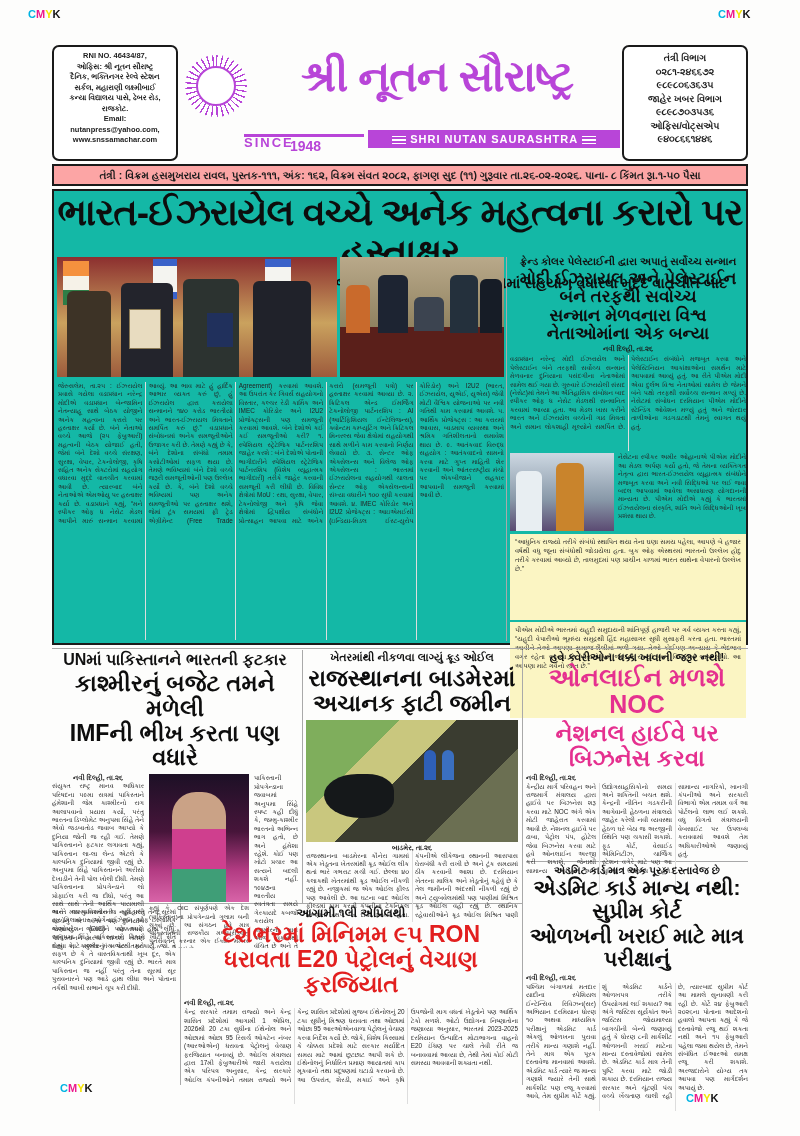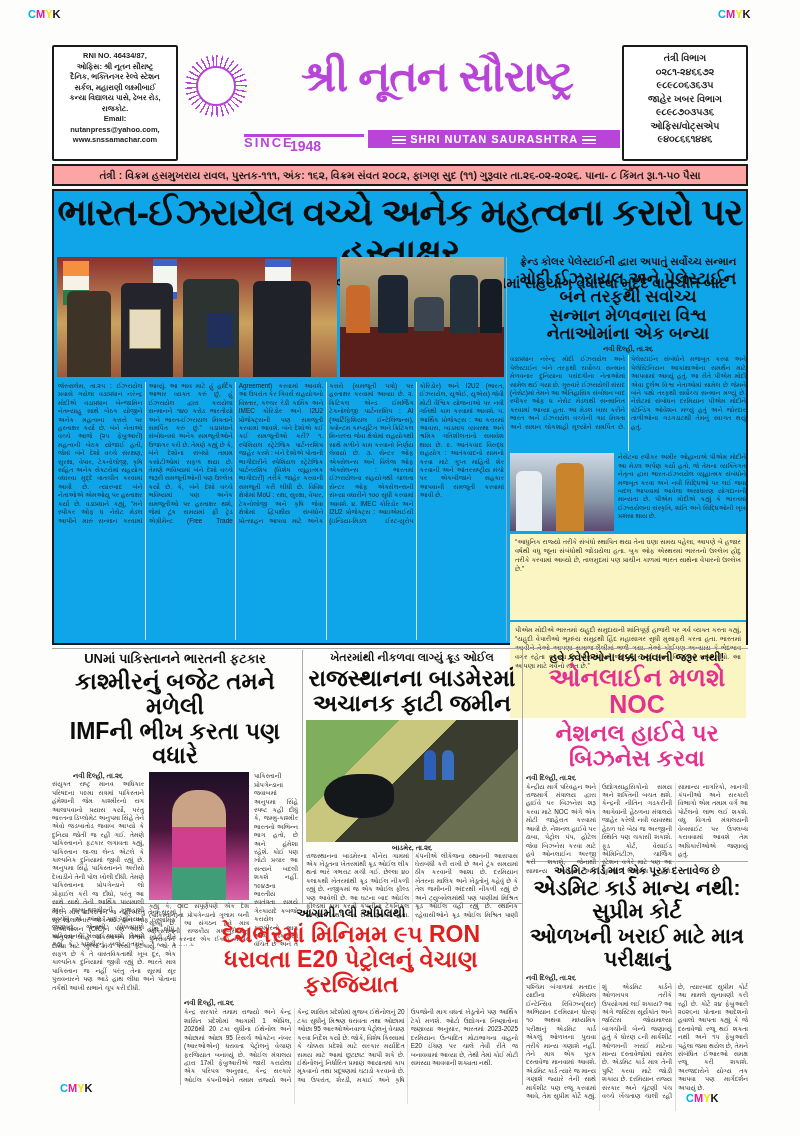--- a/index.html
+++ b/index.html
@@ -6,21 +6,21 @@
   body{
     width:800px;height:1136px;position:relative;overflow:hidden;
     background:#fdfdfc;color:#1c1c1c;
     font-family:"Liberation Sans","DejaVu Sans",sans-serif;
   }
   .abs{position:absolute;}
   
   .cmyk{font-size:11px;font-weight:bold;letter-spacing:0px;}
   .cmyk .c{color:#00b3e3;} .cmyk .m{color:#ec1a8d;} .cmyk .y{color:#f5e400;} .cmyk .k{color:#111;}
   
-  .mastbox{border:2px solid #1a1a1a;border-radius:2px;background:#fff;
+  .mastbox{border:2px solid #1a1a1a;border-radius:7px;background:#fff;
     text-align:center;padding:4px 2px;box-sizing:border-box;}
   .mastbox .b7{font-size:7.5px;font-weight:bold;line-height:10.5px;}
   .mastbox .b9{font-size:9.5px;font-weight:bold;line-height:13.5px;}
   .title-g{color:#b845d8;font-weight:800;white-space:nowrap;}
   .banner{background:#b845d8;color:#fff;font-weight:bold;font-size:11px;
     text-align:center;line-height:18px;letter-spacing:1px;}
   .bars{display:inline-block;width:14px;height:9px;vertical-align:middle;
     background:repeating-linear-gradient(#fff 0 1.5px,transparent 1.5px 3.5px);}
   
   .strip{border:2px solid #1a1a1a;text-align:center;font-weight:bold;font-size:10.5px;
@@ -76,21 +76,21 @@
   <div class="b9">૦૨૮૧-૨૪૬૬૭૨</div>
   <div class="b9">૯૮૯૮૦૬૩૬૩૫</div>
   <div class="b9">જાહેર ખબર વિભાગ</div>
   <div class="b9">૯૮૯૮૭૦૩૫૩૬</div>
   <div class="b9">ઓફિસ/વોટ્સએપ</div>
   <div class="b9">૯૪૦૮૬૬૧૪૪૬</div>
 </div>
 
 <div class="abs strip" style="left:52px;top:164px;width:696px;height:22px;">તંત્રી : વિક્રમ હસમુખરાય રાવલ, પુસ્તક-૧૧૧, અંક: ૧૬૨, વિક્રમ સંવત ૨૦૮૨, ફાગણ સુદ (૧૧) ગુરૂવાર તા.૨૬-૦૨-૨૦૨૬. પાના- ૮ કિંમત રૂા.૧-૫૦ પૈસા</div>
 
-<div class="abs" style="left:52px;top:189px;width:696px;height:456px;border:2px solid #1a1a1a;box-sizing:border-box;background:#0ea5e9;">
+<div class="abs" style="left:52px;top:189px;width:696px;height:456px;border:2px solid #1a1a1a;box-sizing:border-box;background:#14b8a6;">
   <div class="headline" style="margin-top:2px;font-size:37px;letter-spacing:-1px;">ભારત-ઈઝરાયેલ વચ્ચે અનેક મહત્વના કરારો પર હસ્તાક્ષર</div>
   <div class="headline" style="margin-top:3px;font-size:14.5px;">બંને દેશો વચ્ચે સંરક્ષણ, સુરક્ષા, વેપાર, ટેકનોલોજી, કૃષિ સહિત અનેક સેક્ટરોમાં સહયોગ વધારવા મુદ્દે વાતચીત બાદ એમઓયુ</div>
 
   <div class="abs ph" style="left:3px;top:66px;width:280px;height:120px;background:linear-gradient(#8c2f2f,#caa25e 55%,#9c5a3c);">
     <div class="abs flag-in" style="left:6px;top:4px;width:26px;height:44px;"></div>
     <div class="abs flag-il" style="left:96px;top:2px;width:24px;height:40px;"></div>
     <div class="abs flag-il" style="left:208px;top:2px;width:26px;height:42px;"></div>
     <div class="fig" style="left:10px;top:34px;width:44px;height:86px;background:#3d3326;"></div>
     <div class="fig" style="left:64px;top:26px;width:52px;height:94px;background:#23242c;"></div>
     <div class="fig" style="left:126px;top:22px;width:56px;height:98px;background:#2c3330;"></div>
@@ -131,21 +131,21 @@
 </div>
 
 <div class="abs hl" style="left:52px;top:648px;width:696px;height:1px;"></div>
 <div class="abs hl" style="left:302px;top:650px;width:1px;height:253px;"></div>
 <div class="abs hl" style="left:522px;top:650px;width:1px;height:435px;"></div>
 <div class="abs hl" style="left:180px;top:903px;width:1px;height:182px;"></div>
 <div class="abs hl" style="left:52px;top:903px;width:470px;height:1px;"></div>
 <div class="abs hl" style="left:526px;top:861px;width:222px;height:1px;"></div>
 
 <div class="abs" style="left:52px;top:651px;width:246px;height:250px;">
-  <div class="kicker" style="font-size:13px;">UNમાં પાકિસ્તાનને ભારતની ફટકાર</div>
+  <div class="kicker" style="font-size:16px;">UNમાં પાકિસ્તાનને ભારતની ફટકાર</div>
   <div class="headline" style="font-size:23px;margin-top:2px;">કાશ્મીરનું બજેટ તમને મળેલી</div>
   <div class="headline" style="font-size:23px;">IMFની ભીખ કરતા પણ વધારે</div>
   <div style="display:flex;gap:5px;margin-top:4px;">
     <div style="width:92px;flex:none;">
       <div style="text-align:center;font-size:7px;font-weight:bold;">નવી દિલ્હી, તા.૨૬</div>
       <div class="colbody" style="height:168px;">સંયુક્ત રાષ્ટ્ર માનવ અધિકાર પરિષદના ૫૯મા સત્રમાં પાકિસ્તાને હંમેશાની જેમ કાશ્મીરનો રાગ આલાપવાનો પ્રયાસ કર્યો, પરંતુ ભારતના ડિપ્લોમેટ અનુપમા સિંહે તેને એવો જડબાતોડ જવાબ આપ્યો કે દુનિયા જોતી જ રહી ગઈ. તેમણે પાકિસ્તાનને ફટકાર લગાવતા કહ્યું, પાકિસ્તાન લા-લા લેન્ડ એટલે કે કાલ્પનિક દુનિયામાં જીવી રહ્યું છે. અનુપમા સિંહે પાકિસ્તાનને અરીસો દેખાડીને તેની પોલ ખોલી દીધી. તેમણે પાકિસ્તાનના પ્રોપગેન્ડાને લો પ્રોફાઈલ કરી જ દીધો, પરંતુ આ સાથે સાથે તેની આર્થિક પાયમાલી અને જમ્મુ-કાશ્મીરની ખુશહાલી વચ્ચેનું એ અંતર પણ દુનિયાને જણાવ્યું, જેનાથી ચોક્કસપણે પાકિસ્તાનને મરચા લાગશે. તેમણે કહ્યું કે, કાશ્મીરનું બજેટ તમને મળેલી IMFની ભીખ કરતાં પણ વધારે છે. અનુપમા સિંહે પાકિસ્તાનના આર્થિક સંકટ પર સીધો પ્રહાર કરતા</div>
     </div>
     <div style="width:100px;flex:none;">
       <div class="ph" style="width:100px;height:128px;background:linear-gradient(#1d1026,#47153a 45%,#b23b82 75%,#d864a8);">
         <div class="abs fig" style="position:relative;margin:18px auto 0;width:54px;height:110px;background:linear-gradient(#caa286 0 34%,#cf3f8e 34% 70%,#3f9e77 70% 100%);border-radius:24px 24px 0 0;display:block;"></div>

